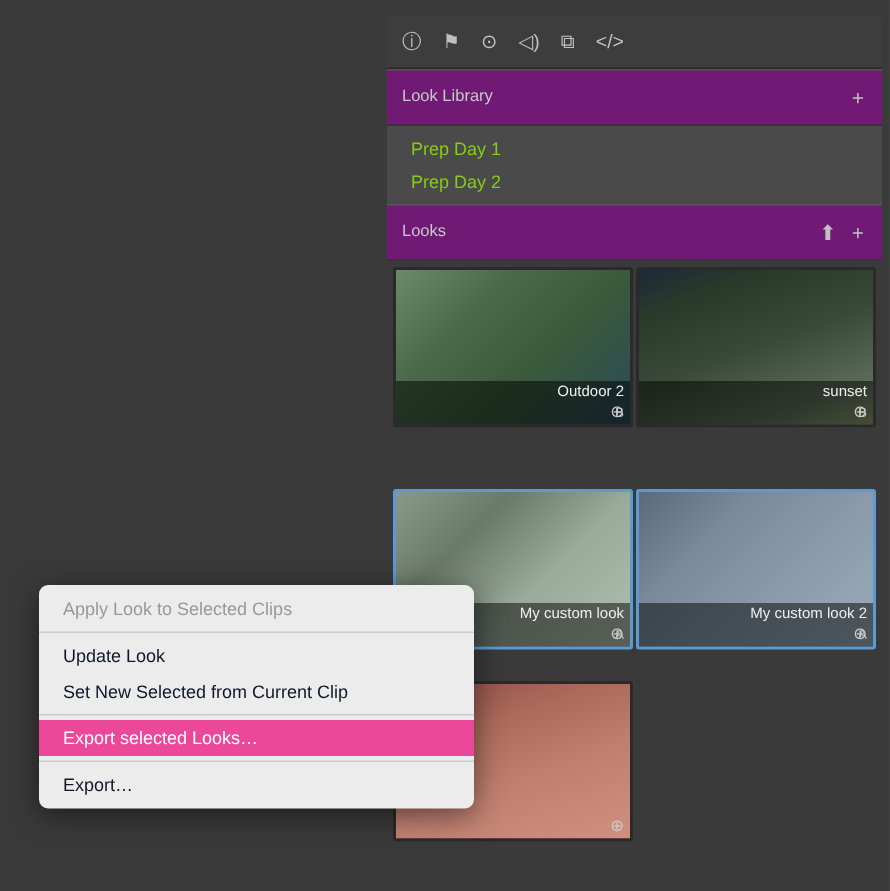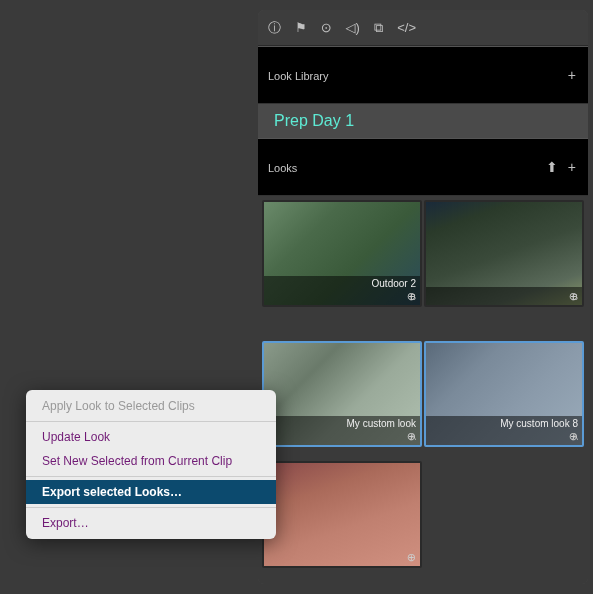--- a/index.html
+++ b/index.html
@@ -39,24 +39,24 @@
       min-height: 36px;
     }
     .toolbar-icon {
       color: #c0c0c0;
       font-size: 13px;
       cursor: pointer;
     }
 
     
     .section-header {
-      background: #000000;
-      padding: 21px 10px;
-      display: flex;
-      align-items: flex-end;
+      background: #701a75;
+      padding: 11px 10px;
+      display: flex;
+      align-items: flex-start;
       justify-content: space-between;
       border-bottom: 1px solid #333;
       border-top: 1px solid #555;
     }
     .section-title {
       font-size: 11px;
       color: #c8c8c8;
       font-weight: 500;
     }
     .section-btn {
@@ -75,22 +75,22 @@
     }
 
     
     .library-list {
       background: #4a4a4a;
       padding: 4px 0;
     }
     .library-item {
       padding: 4px 16px;
       cursor: pointer;
-      color: #5eead4;
-      font-size: 16px;
+      color: #84cc16;
+      font-size: 12px;
     }
 
     
     .looks-grid {
       display: grid;
       grid-template-columns: 1fr 1fr;
       gap: 2px;
       padding: 4px;
       background: #3a3a3a;
       flex: 1;
@@ -154,38 +154,37 @@
       color: #ccc;
       font-size: 11px;
       cursor: pointer;
     }
 
     
     .context-menu {
       position: absolute;
       left: 26px;
       top: 390px;
-      width: 250px;
+      width: 290px;
       background: #ececec;
       border-radius: 6px;
       box-shadow: 0 4px 20px rgba(0,0,0,0.5);
       padding: 4px 0;
       z-index: 100;
     }
     .menu-item {
       padding: 5px 16px;
       font-size: 12px;
-      color: #701a75;
+      color: #0f172a;
       cursor: pointer;
       white-space: nowrap;
     }
     .menu-item.highlighted {
-      background: #0c4a6e;
+      background: #ec4899;
       color: #fff;
-      font-weight: bold;
     }
     .menu-item.disabled {
       color: #999;
       cursor: default;
     }
     .menu-separator {
       height: 1px;
       background: #ccc;
       margin: 3px 0;
     }
@@ -205,20 +204,23 @@
   </div>
 
   <div class="section-header">
     <span class="section-title">Look Library</span>
     <button class="section-btn">+</button>
   </div>
   <div class="library-list">
     <div class="library-item">
       <span>Prep Day 1</span>
     </div>
+    <div class="library-item">
+      <span>Prep Day 2</span>
+    </div>
   </div>
 
   <div class="section-header">
     <span class="section-title">Looks</span>
     <div class="section-header-actions">
       <button class="section-btn">⬆</button>
       <button class="section-btn">+</button>
     </div>
   </div>
 
@@ -229,38 +231,39 @@
       <div class="look-label">
         <span class="look-label-name">Outdoor 2</span>
         <span class="look-label-sub">B</span>
       </div>
       <span class="look-zoom-icon">⊕</span>
     </div>
 
     <div class="look-thumb">
       <div class="thumb-sunset" style="width:100%;height:100%;"></div>
       <div class="look-label">
+        <span class="look-label-name">sunset</span>
         <span class="look-label-sub">B</span>
       </div>
       <span class="look-zoom-icon">⊕</span>
     </div>
 
     <div class="look-thumb selected">
       <div class="thumb-custom1" style="width:100%;height:100%;"></div>
       <div class="look-label">
         <span class="look-label-name">My custom look</span>
         <span class="look-label-sub">A</span>
       </div>
       <span class="look-zoom-icon">⊕</span>
     </div>
 
     <div class="look-thumb selected">
       <div class="thumb-custom2" style="width:100%;height:100%;"></div>
       <div class="look-label">
-        <span class="look-label-name">My custom look 8</span>
+        <span class="look-label-name">My custom look 2</span>
         <span class="look-label-sub">A</span>
       </div>
       <span class="look-zoom-icon">⊕</span>
     </div>
 
     <div class="look-thumb">
       <div class="thumb-red" style="width:100%;height:100%;"></div>
       <span class="look-zoom-icon">⊕</span>
     </div>
   </div>

